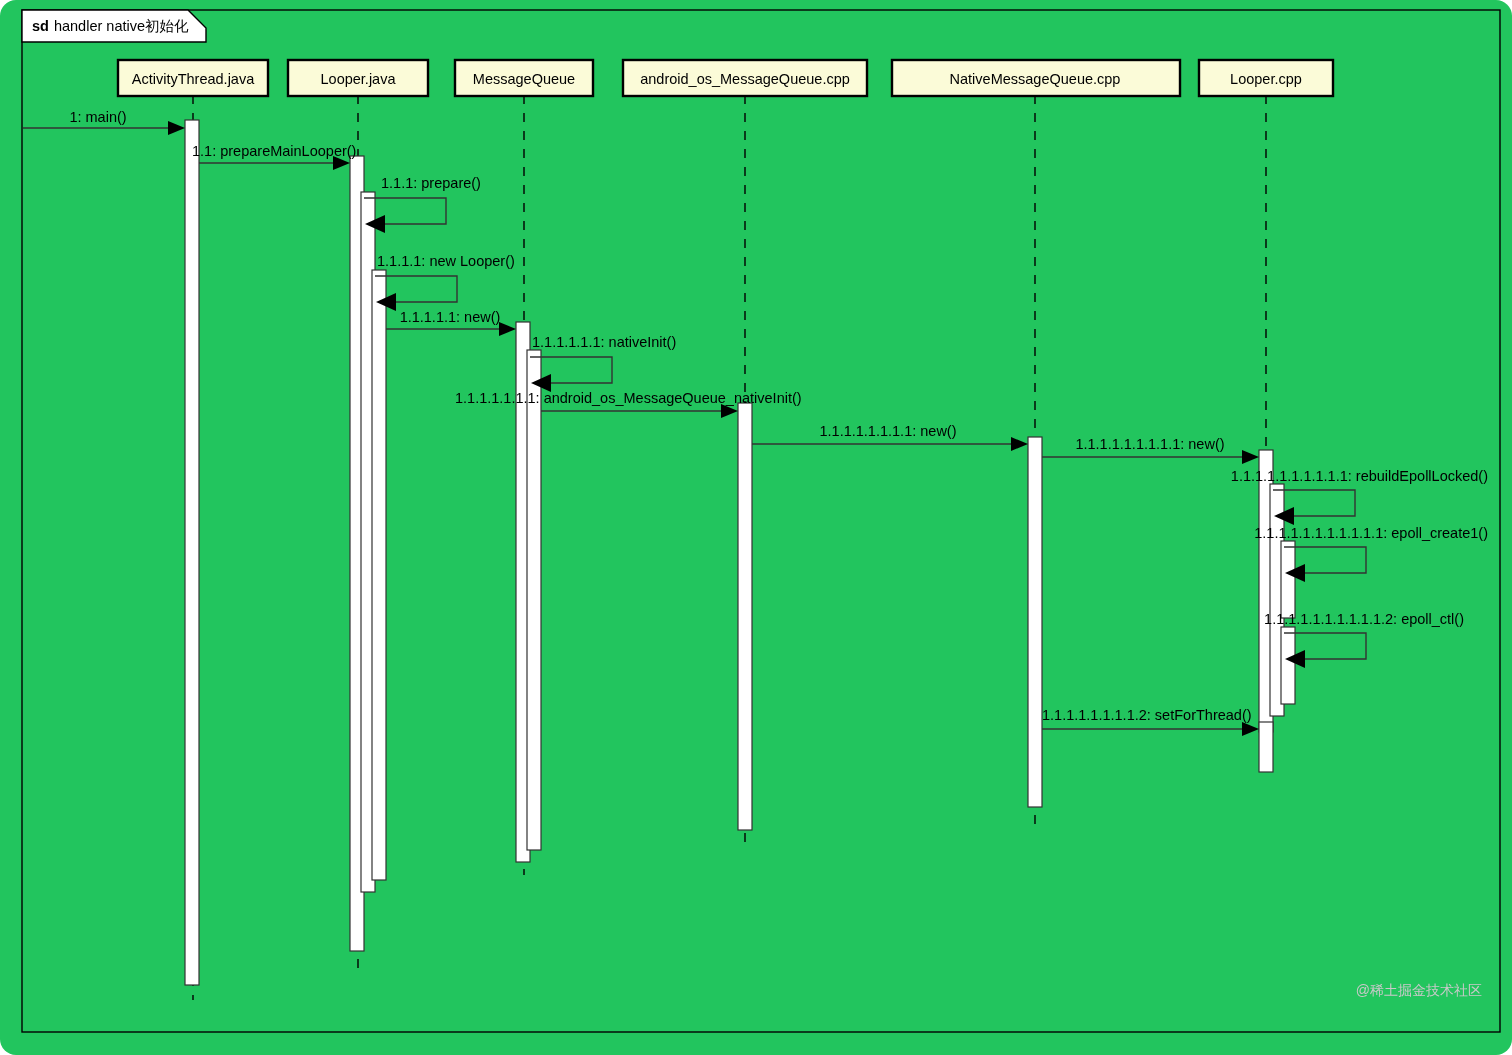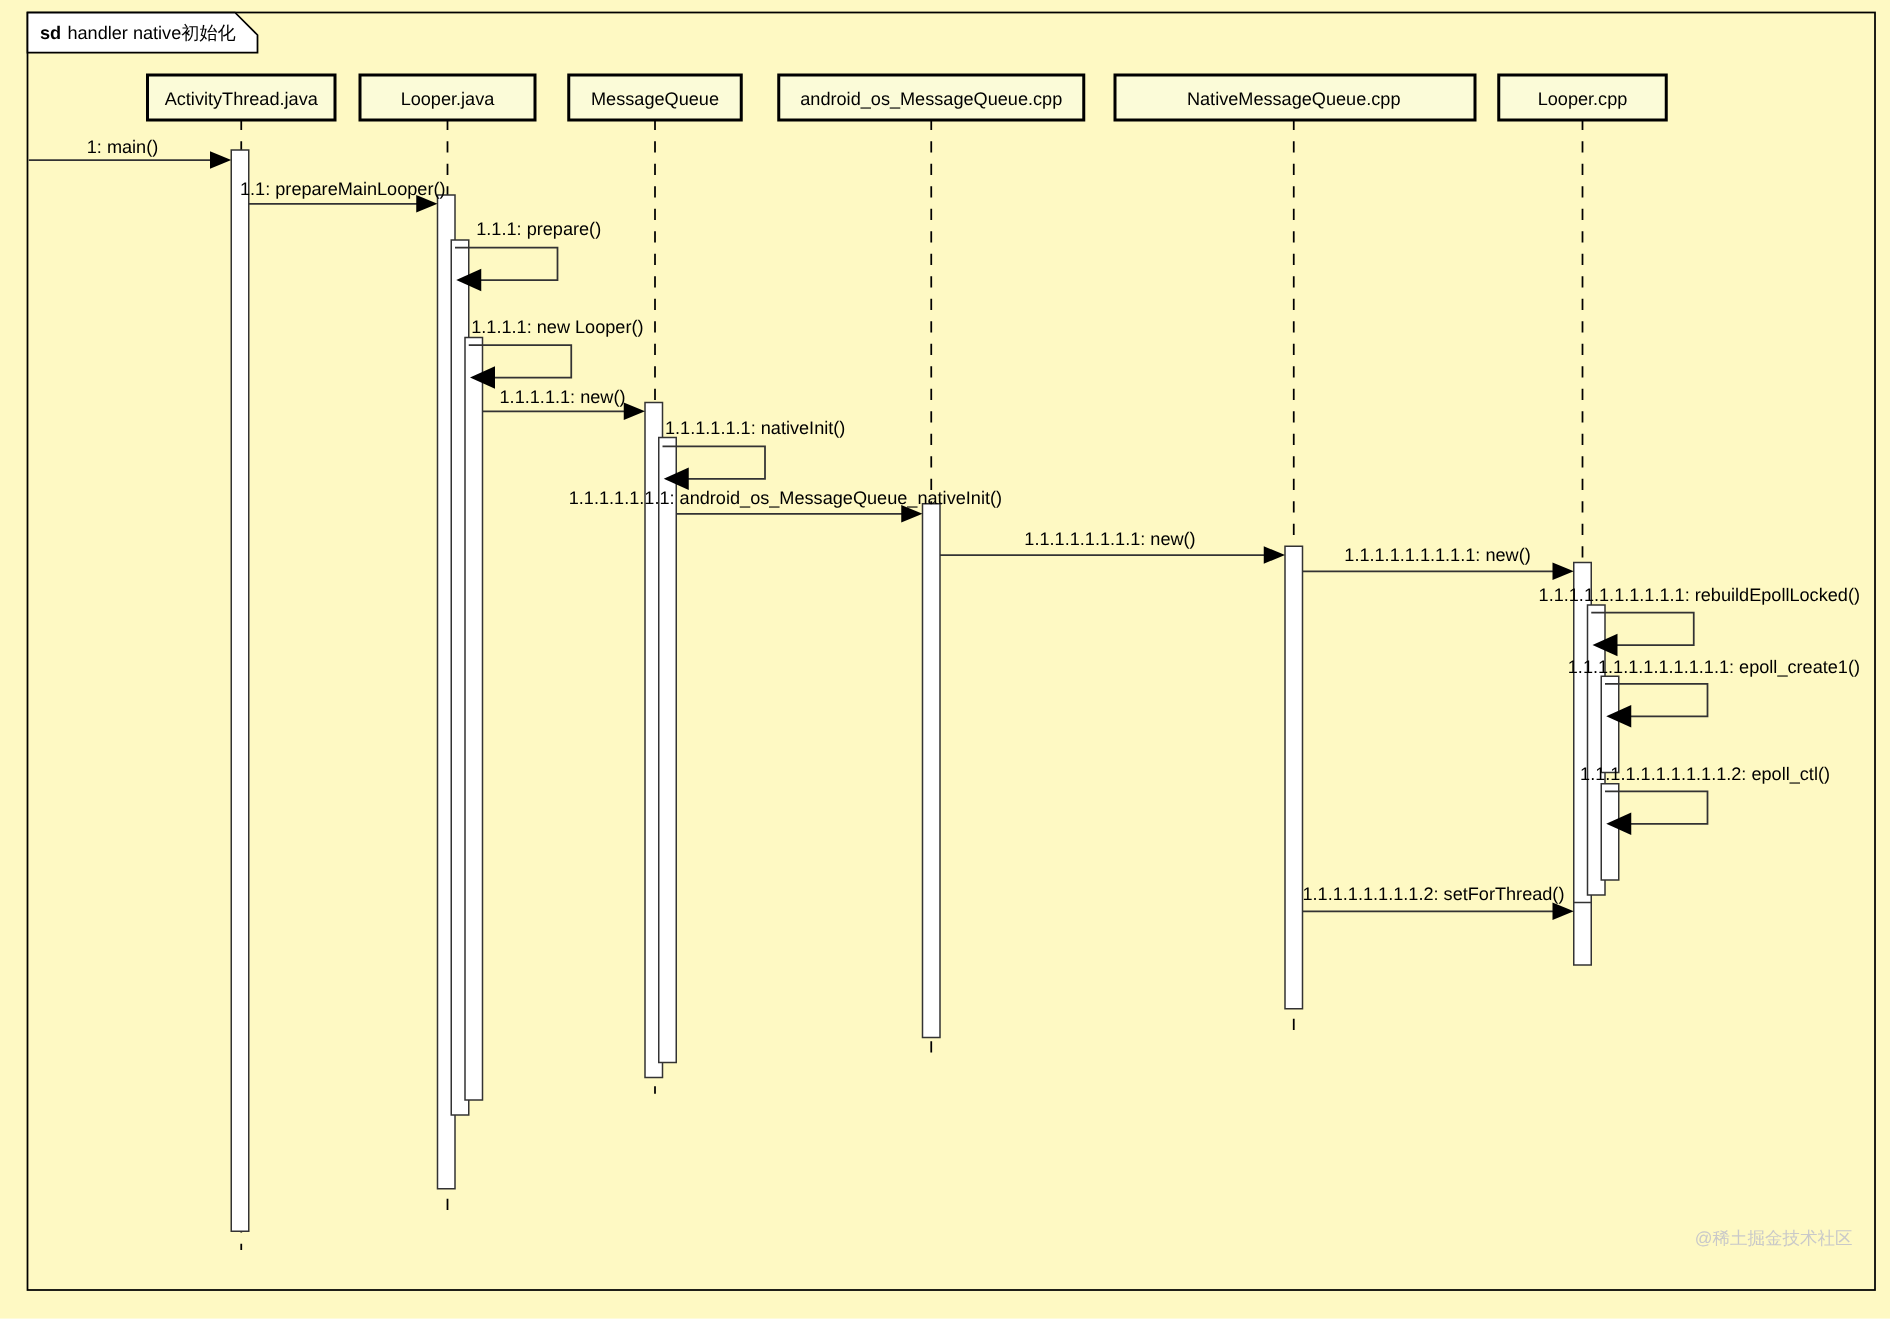--- a/index.html
+++ b/index.html
@@ -7,22 +7,23 @@
     padding: 0;
     background: #ffffff;
   }
   body {
     font-family: "Liberation Sans", "DejaVu Sans", sans-serif;
   }
   #canvas {
     position: relative;
     width: 1512px;
     height: 1055px;
-    background: #fef9c3;
+    background: #22c55e;
     overflow: hidden;
+    border-radius: 16px;
   }
   svg#diagram {
     position: absolute;
     left: 0;
     top: 0;
     width: 1512px;
     height: 1055px;
     display: block;
   }
   .frame-rect {

